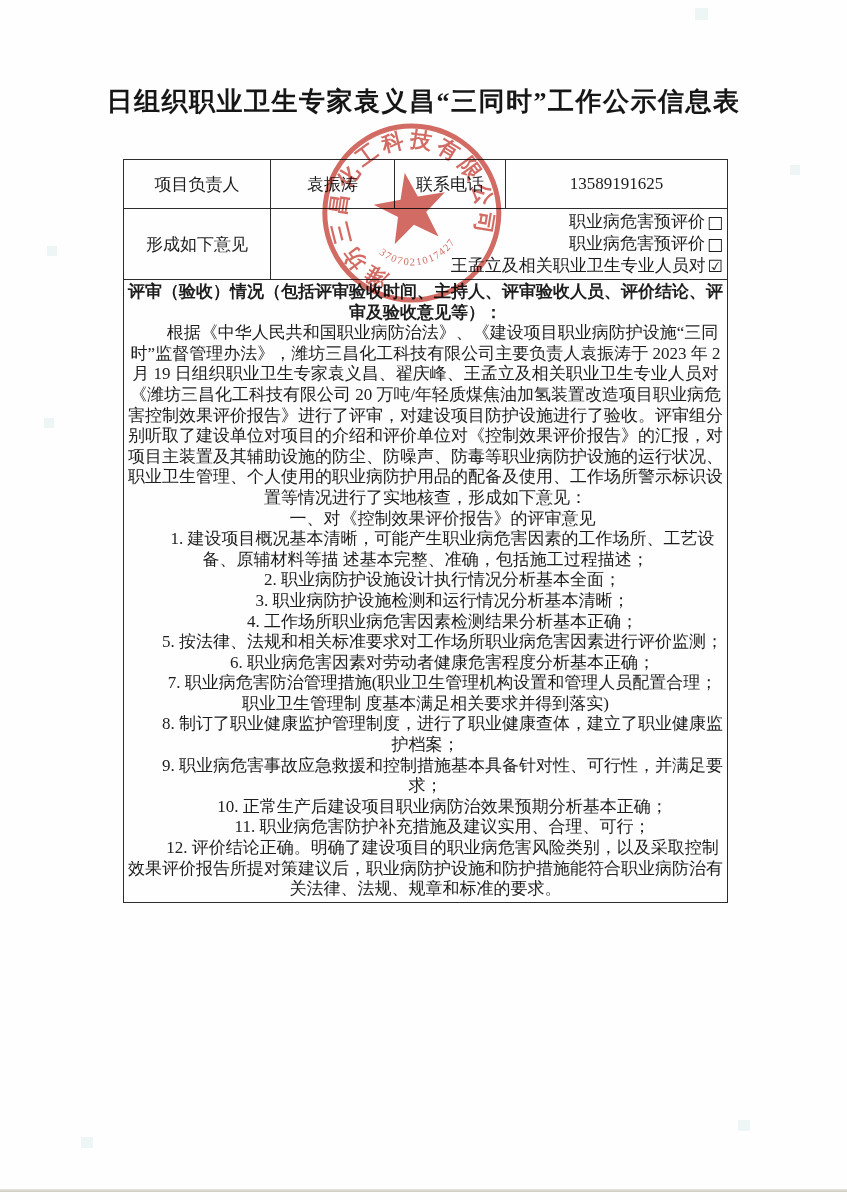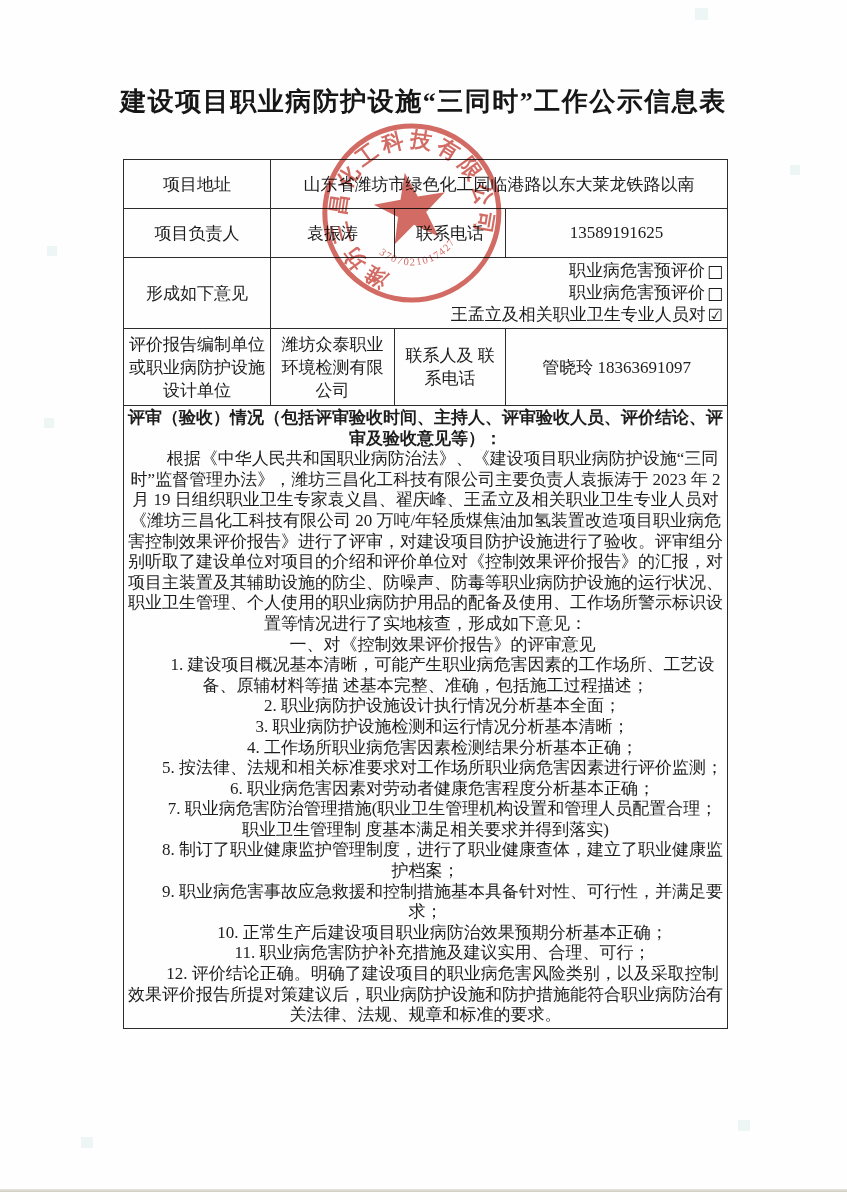--- a/index.html
+++ b/index.html
@@ -51,53 +51,43 @@
   .page-edge{
     position:absolute;left:0;top:1189px;width:847px;height:3px;
     background:linear-gradient(#e6e6dd,#cdcdc2);
   }
 </style>
 </head>
 <body>
 
 <div class="page">
 
-  <div class="doc-title">建设项目职业病防护设施“三同时”工作公示信息表</div>
+  <div class="doc-title">日组织职业卫生专家袁义昌“三同时”工作公示信息表</div>
 
   <table class="info">
     <colgroup>
       <col style="width:147px">
         <col style="width:124px">
         <col style="width:111px">
         <col style="width:222px">
     </colgroup>
     <tbody>
-    <tr class="h44">
-      <td>项目地址</td>
-      <td colspan="3">山东省潍坊市绿色化工园临港路以东大莱龙铁路以南</td>
-    </tr>
     <tr class="h44">
       <td>项目负责人</td>
       <td>袁振涛</td>
       <td>联系电话</td>
       <td>13589191625</td>
     </tr>
     <tr class="h66">
       <td>形成如下意见</td>
       <td colspan="3" class="left">
             <div class="cat-line"><span>职业病危害预评价</span><span class="cb">□</span></div>
             <div class="cat-line"><span>职业病危害预评价</span><span class="cb">□</span></div>
             <div class="cat-line"><span>王孟立及相关职业卫生专业人员对</span><span class="cb">☑</span></div>
           </td>
-    </tr>
-    <tr class="h72">
-      <td>评价报告编制单位或职业病防护设施设计单位</td>
-      <td>潍坊众泰职业环境检测有限公司</td>
-      <td>联系人及 联系电话</td>
-      <td>管晓玲 18363691097</td>
     </tr>
     <tr>
       <td colspan="4" class="review-cell">
         <p class="heading">评审（验收）情况（包括评审验收时间、主持人、评审验收人员、评价结论、评审及验收意见等）：</p>
         <span><p>根据《中华人民共和国职业病防治法》、《建设项目职业病防护设施“三同时”监督管理办法》，潍坊三昌化工科技有限公司主要负责人袁振涛于 2023 年 2 月 19 日组织职业卫生专家袁义昌、翟庆峰、王孟立及相关职业卫生专业人员对《潍坊三昌化工科技有限公司 20 万吨/年轻质煤焦油加氢装置改造项目职业病危害控制效果评价报告》进行了评审，对建设项目防护设施进行了验收。评审组分别听取了建设单位对项目的介绍和评价单位对《控制效果评价报告》的汇报，对项目主装置及其辅助设施的防尘、防噪声、防毒等职业病防护设施的运行状况、职业卫生管理、个人使用的职业病防护用品的配备及使用、工作场所警示标识设置等情况进行了实地核查，形成如下意见：</p><p class="bold">一、对《控制效果评价报告》的评审意见</p><p>1. 建设项目概况基本清晰，可能产生职业病危害因素的工作场所、工艺设备、原辅材料等描 述基本完整、准确，包括施工过程描述；</p><p>2. 职业病防护设施设计执行情况分析基本全面；</p><p>3. 职业病防护设施检测和运行情况分析基本清晰；</p><p>4. 工作场所职业病危害因素检测结果分析基本正确；</p><p>5. 按法律、法规和相关标准要求对工作场所职业病危害因素进行评价监测；</p><p>6. 职业病危害因素对劳动者健康危害程度分析基本正确；</p><p>7. 职业病危害防治管理措施(职业卫生管理机构设置和管理人员配置合理；职业卫生管理制 度基本满足相关要求并得到落实)</p><p>8. 制订了职业健康监护管理制度，进行了职业健康查体，建立了职业健康监护档案；</p><p>9. 职业病危害事故应急救援和控制措施基本具备针对性、可行性，并满足要求；</p><p>10. 正常生产后建设项目职业病防治效果预期分析基本正确；</p><p>11. 职业病危害防护补充措施及建议实用、合理、可行；</p><p>12. 评价结论正确。明确了建设项目的职业病危害风险类别，以及采取控制效果评价报告所提对策建议后，职业病防护设施和防护措施能符合职业病防治有关法律、法规、规章和标准的要求。</p></span>
       </td>
     </tr>
   </tbody>
     </table>
 

